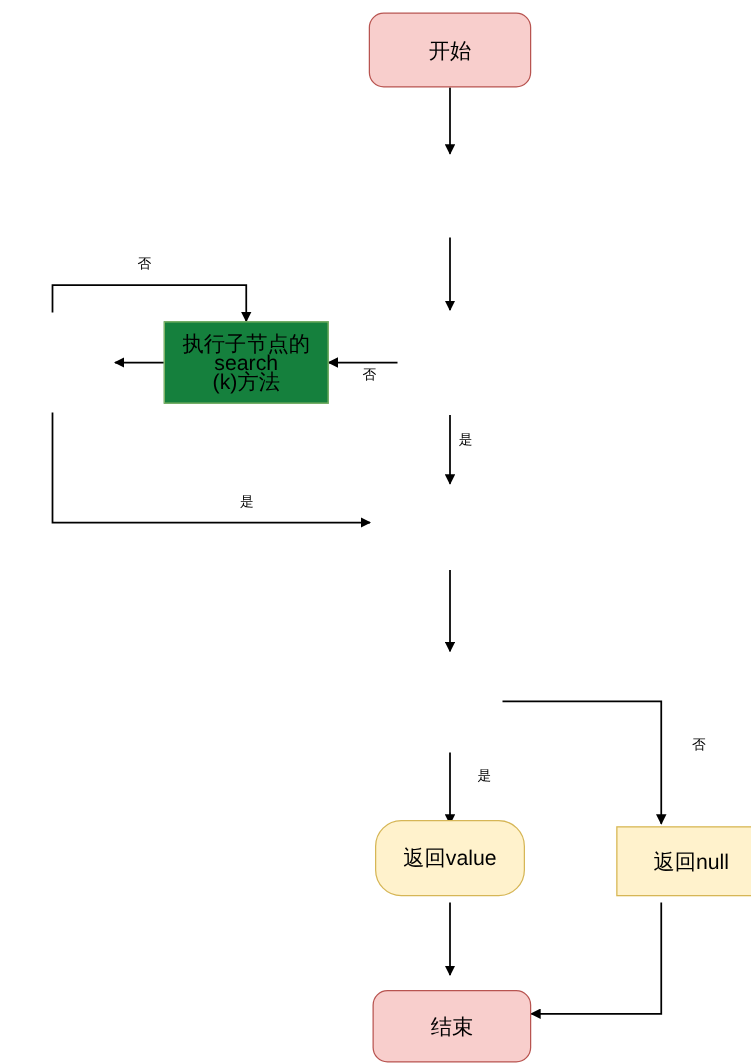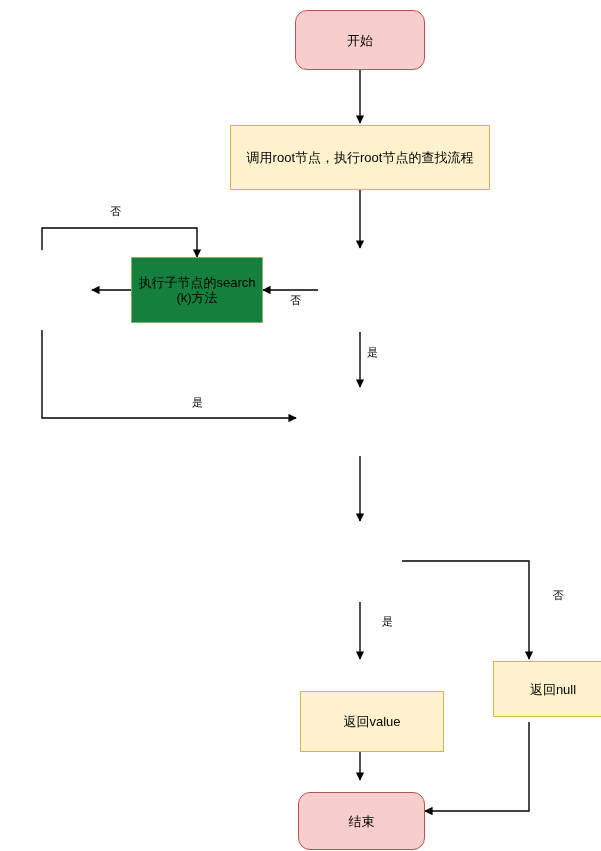--- a/index.html
+++ b/index.html
@@ -24,21 +24,21 @@
     width: 601px;
     height: 851px;
   }
   .node {
     position: absolute;
     box-sizing: border-box;
     display: flex;
     align-items: center;
     justify-content: center;
     text-align: center;
-    font-size: 13px;
+    font-size: 17px;
     line-height: 15px;
     color: #000000;
     z-index: 2;
   }
   .node .lbl {
     display: block;
     white-space: pre-line;
     padding: 0 4px;
   }
   
@@ -117,34 +117,31 @@
       <path d="M 360 722 L 360 780"></path>
 
       <path d="M 529 722 L 529 811 L 425 811"></path>
     </g>
   </svg>
 
   <div class="node terminator" style="left:295px; top:10px; width:130px; height:60px;">
     <span class="lbl">开始</span>
   </div>
 
-  <div class="node process-yellow" style="left:230px; top:125px; width:260px; height:65px;">
-    <span class="lbl">调用root节点，执行root节点的查找流程</span>
-  </div>
 
 
   <div class="node process-green" style="left:131px; top:257px; width:132px; height:66px;">
     <span class="lbl">执行子节点的search
 (k)方法</span>
   </div>
 
 
 
 
-  <div class="node process-yellow" style="left:300px; top:691px; width:144px; height:61px;">
+  <div class="node process-yellow" style="left:300px; top:656px; width:120px; height:61px;border-radius:21px;">
     <span class="lbl">返回value</span>
   </div>
 
   <div class="node process-yellow" style="left:493px; top:661px; width:120px; height:56px;">
     <span class="lbl">返回null</span>
   </div>
 
   <div class="node terminator" style="left:298px; top:792px; width:127px; height:58px;">
     <span class="lbl">结束</span>
   </div>

